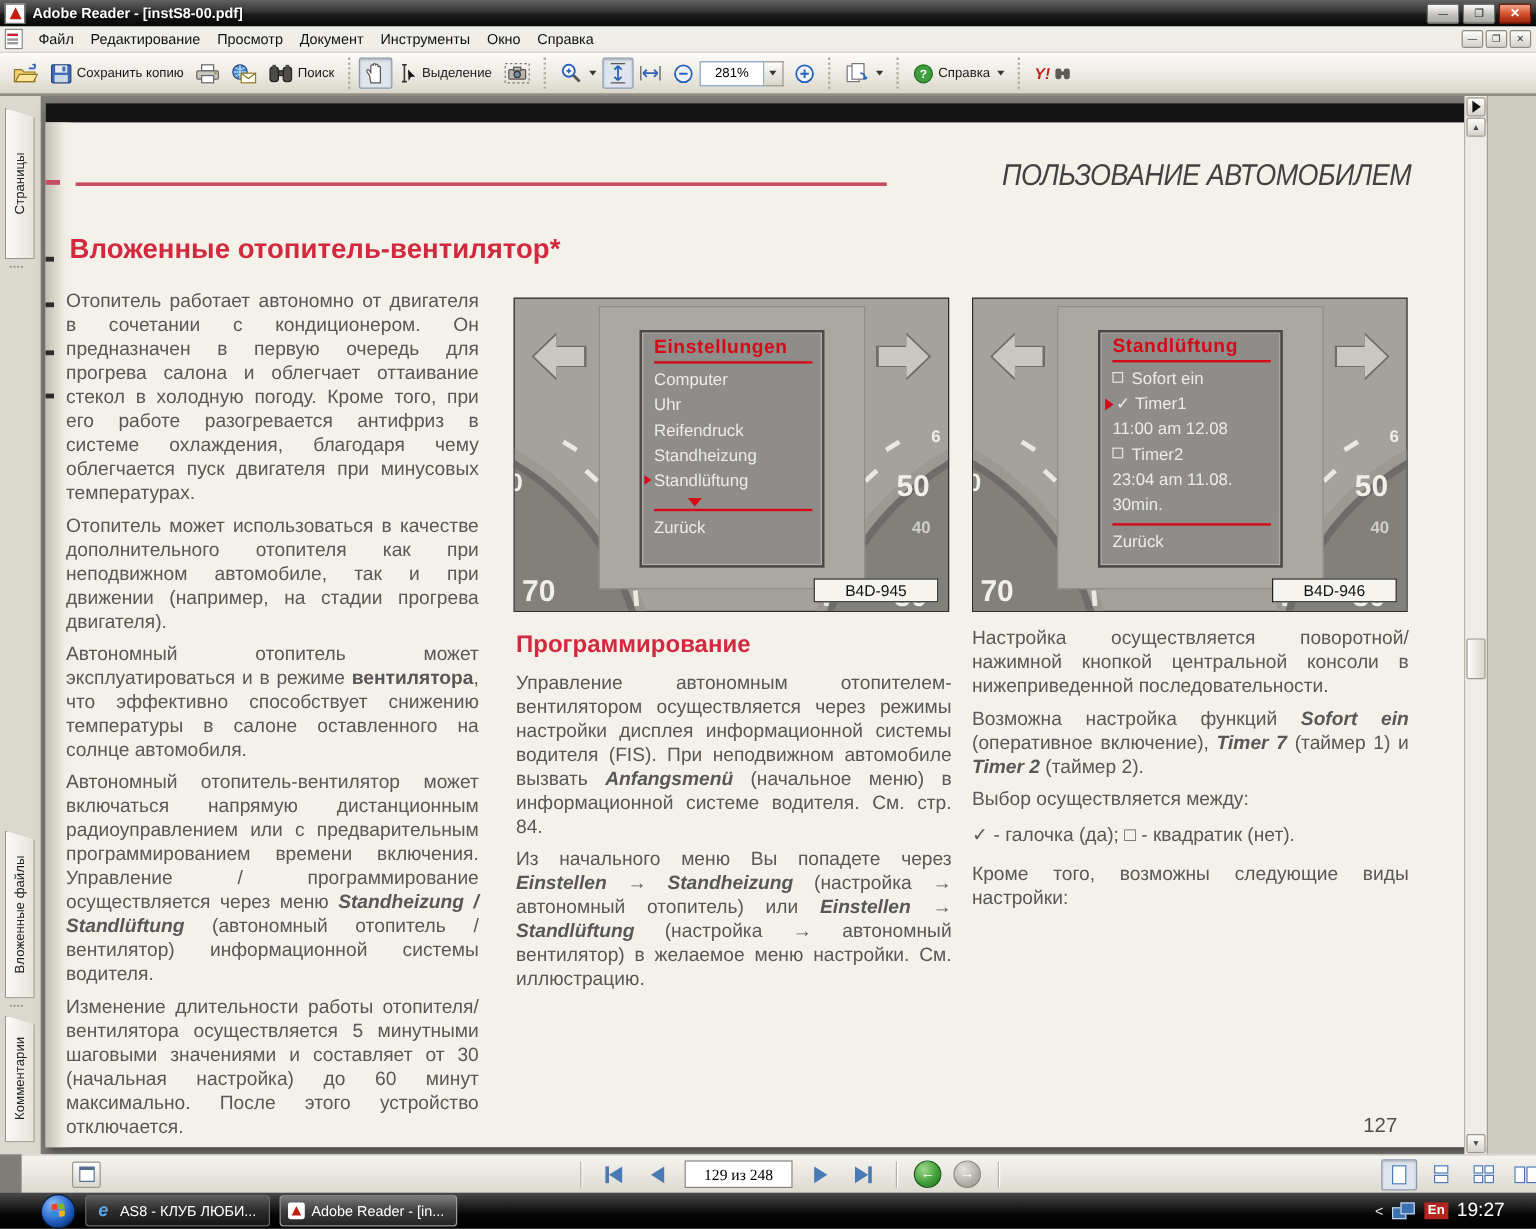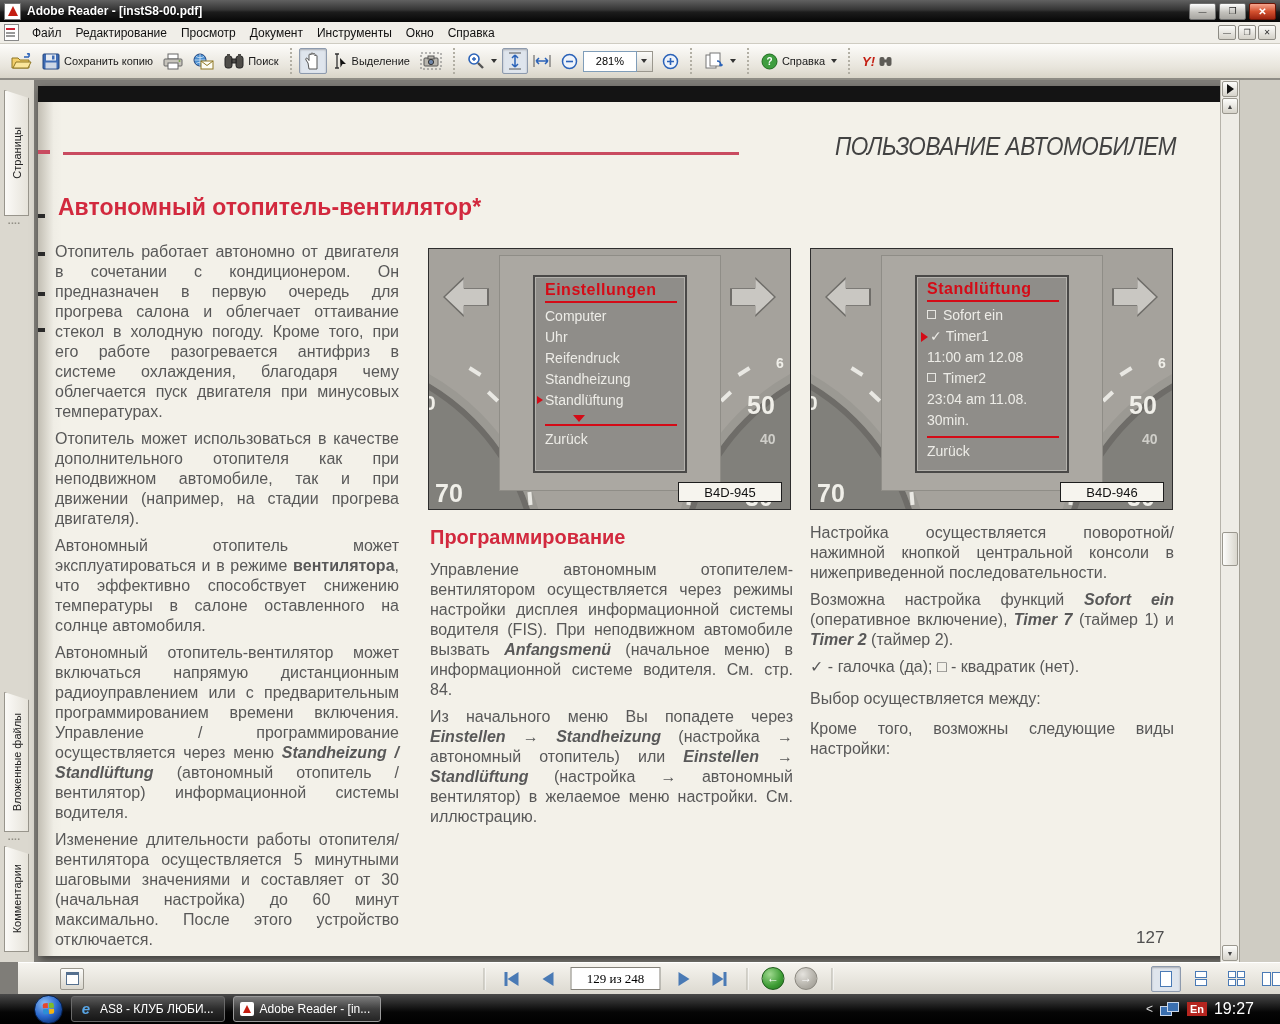--- a/index.html
+++ b/index.html
@@ -355,21 +355,21 @@
         <div class="scanband"></div>
         <div class="page-curve"></div>
         <div class="edge-mark" style="top:128px;"></div>
         <div class="edge-mark" style="top:166px;"></div>
         <div class="edge-mark" style="top:206px;"></div>
         <div class="edge-mark" style="top:242px;"></div>
         <div class="edge-mark" style="top:64px;background:#c94b60;width:12px;"></div>
 
         <div class="red-rule"></div>
         <div class="page-header-text">ПОЛЬЗОВАНИЕ АВТОМОБИЛЕМ</div>
-        <div class="page-title">Автономный отопитель-вентилятор*</div>
+        <div class="page-title">Вложенные отопитель-вентилятор*</div>
 
         <div class="abs" style="left:17px;top:156px;width:344px;">
           <p class="bp"><span>Отопитель работает автономно от двигателя в сочетании с кондиционером. Он предназначен в первую очередь для прогрева салона и облегчает оттаивание стекол в холодную погоду. Кроме того, при его работе разогревается антифриз в системе охлаждения, благодаря чему облегчается пуск двигателя при минусовых температурах.</span></p>
           <p class="bp"><span>Отопитель может использоваться в качестве дополнительного отопителя как при неподвижном автомобиле, так и при движении (например, на стадии прогрева двигателя).</span></p>
           <p class="bp"><span>Автономный отопитель может эксплуатироваться и в режиме </span><span class="seg-b">вентилятора</span><span>, что эффективно способствует снижению температуры в салоне оставленного на солнце автомобиля.</span></p>
           <p class="bp"><span>Автономный отопитель-вентилятор может включаться напрямую дистанционным радиоуправлением или с предварительным программированием времени включения. Управление / программирование осуществляется через меню </span><span class="seg-bi">Standheizung / Standlüftung</span><span> (автономный отопитель / вентилятор) информационной системы водителя.</span></p>
           <p class="bp"><span>Изменение длительности работы отопителя/ вентилятора осуществляется 5 минутными шаговыми значениями и составляет от 30 (начальная настройка) до 60 минут максимально. После этого устройство отключается.</span></p>
         </div>
 
         <div class="figure" style="left:390px;top:162px;">
@@ -464,22 +464,22 @@
 
         <div class="abs sec-heading" style="left:392px;top:440px;">Программирование</div>
         <div class="abs" style="left:392px;top:474px;width:363px;">
           <p class="bp"><span>Управление автономным отопителем-вентилятором осуществляется через режимы настройки дисплея информационной системы водителя (FIS). При неподвижном автомобиле вызвать </span><span class="seg-bi">Anfangsmenü</span><span> (начальное меню) в информационной системе водителя. См. стр. 84.</span></p>
           <p class="bp"><span>Из начального меню Вы попадете через </span><span class="seg-bi">Einstellen → Standheizung</span><span> (настройка → автономный отопитель) или </span><span class="seg-bi">Einstellen → Standlüftung</span><span> (настройка → автономный вентилятор) в желаемое меню настройки. См. иллюстрацию.</span></p>
         </div>
 
         <div class="abs" style="left:772px;top:437px;width:364px;">
           <p class="bp"><span>Настройка осуществляется поворотной/ нажимной кнопкой центральной консоли в нижеприведенной последовательности.</span></p>
           <p class="bp"><span>Возможна настройка функций </span><span class="seg-bi">Sofort ein</span><span> (оперативное включение), </span><span class="seg-bi">Timer 7</span><span> (таймер 1) и </span><span class="seg-bi">Timer 2</span><span> (таймер 2).</span></p>
+          <p class="bp" style="margin-bottom:10px;"><span>Выбор осуществляется между:</span></p>
           <p class="bp" style="margin-bottom:12px;"><span>✓ - галочка (да); □ - квадратик (нет).</span></p>
-          <p class="bp" style="margin-bottom:10px;"><span>Выбор осуществляется между:</span></p>
           <p class="bp" style="margin-bottom:14px;"><span>Кроме того, возможны следующие виды настройки:</span></p>
         </div>
 
         <div class="pagenum">127</div>
       </div>
     </div>
 
     <div class="vscroll">
       <div class="sc-btn sc-toggle"></div>
       <div class="sc-btn sc-up"></div>

